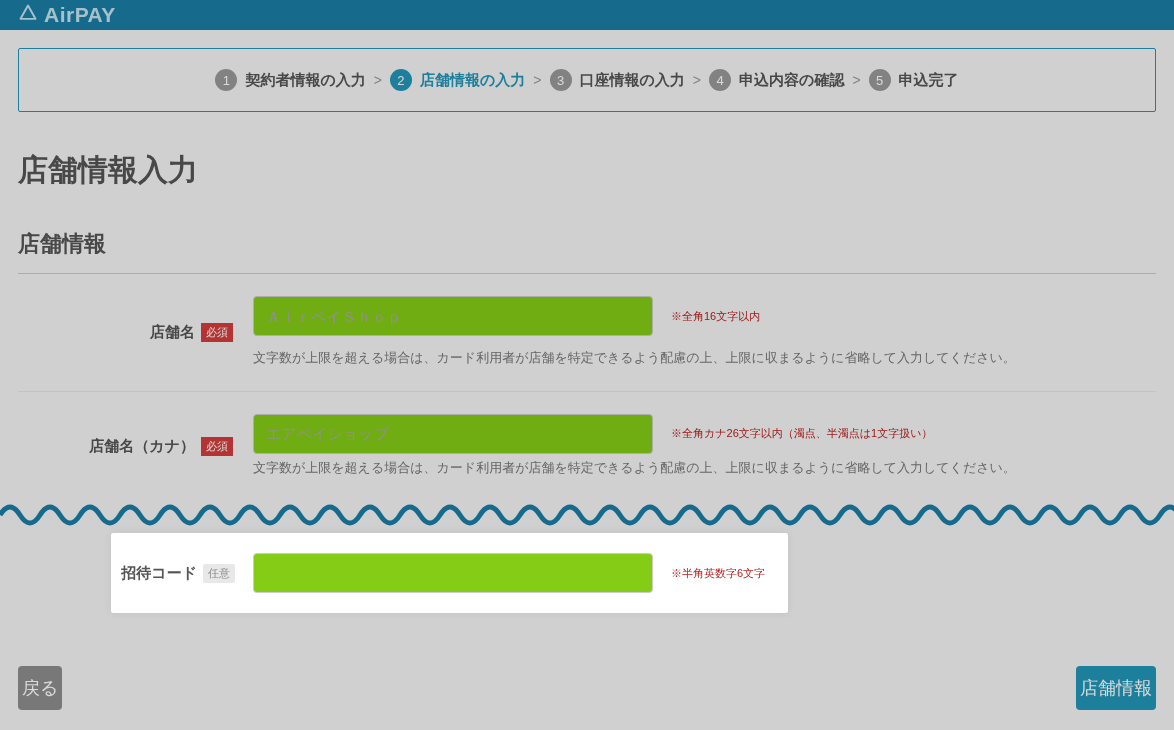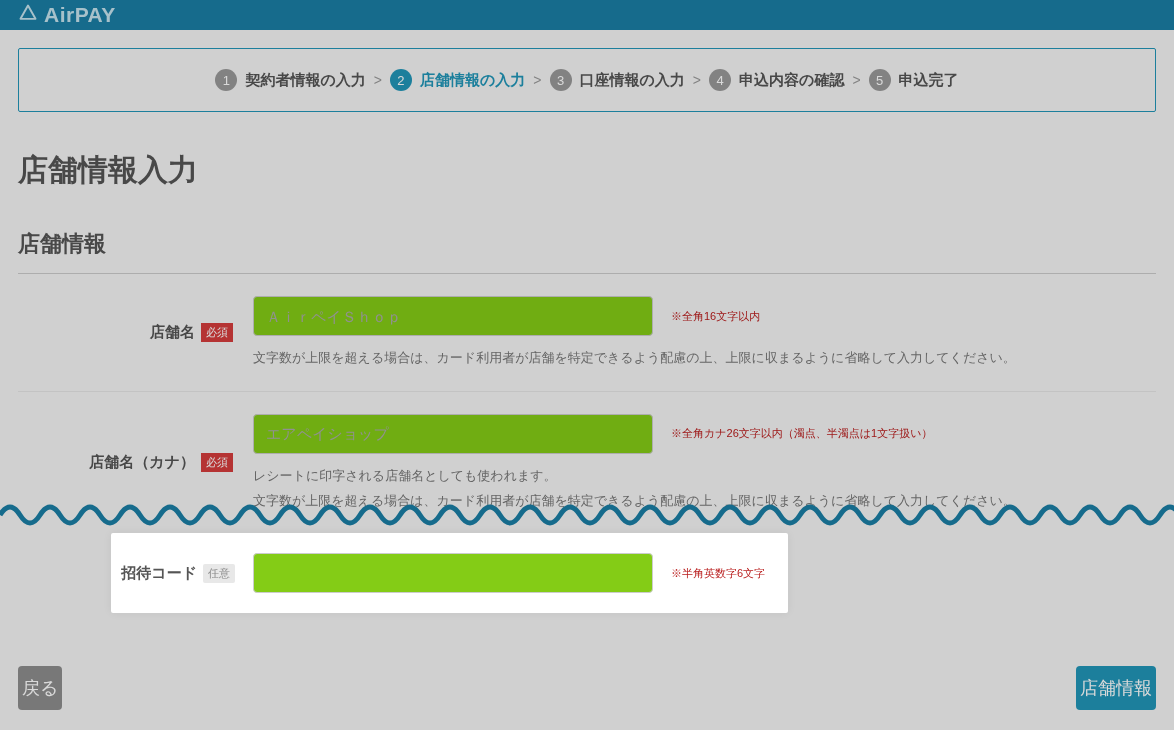--- a/index.html
+++ b/index.html
@@ -298,21 +298,20 @@
   <div class="form-row" style="border-bottom:none;">
     <div class="form-label-col">
       <span class="form-label">店舗名（カナ）</span>
       <span class="badge-required">必須</span>
     </div>
     <div class="form-input-col">
       <div class="input-line">
         <input type="text" class="text-input" placeholder="エアペイショップ" style="">
         <span class="input-hint">※全角カナ26文字以内（濁点、半濁点は1文字扱い）</span>
       </div>
-      <div class="input-desc">レシートに印字される店舗名としても使われます。</div>
       <div class="input-desc" style="margin-top:4px;">文字数が上限を超える場合は、カード利用者が店舗を特定できるよう配慮の上、上限に収まるように省略して入力してください。</div>
     </div>
   </div>
 
 </div>
 
 <svg class="wave-divider" width="1174" height="38" viewBox="0 0 1174 38" preserveAspectRatio="none">
   <path d="M0,20 Q10,4 20,20 T40,20 T60,20 T80,20 T100,20 T120,20 T140,20 T160,20 T180,20 T200,20 T220,20 T240,20 T260,20 T280,20 T300,20 T320,20 T340,20 T360,20 T380,20 T400,20 T420,20 T440,20 T460,20 T480,20 T500,20 T520,20 T540,20 T560,20 T580,20 T600,20 T620,20 T640,20 T660,20 T680,20 T700,20 T720,20 T740,20 T760,20 T780,20 T800,20 T820,20 T840,20 T860,20 T880,20 T900,20 T920,20 T940,20 T960,20 T980,20 T1000,20 T1020,20 T1040,20 T1060,20 T1080,20 T1100,20 T1120,20 T1140,20 T1160,20 T1180,20" stroke="#1a7ea5" stroke-width="5" fill="none"></path>
 </svg>
 

